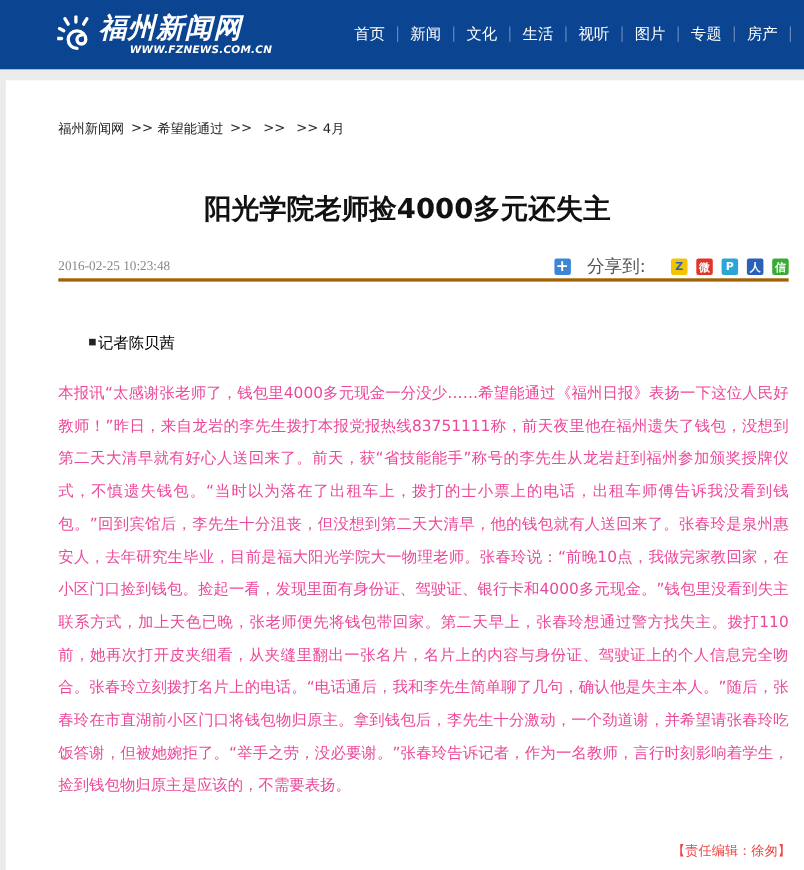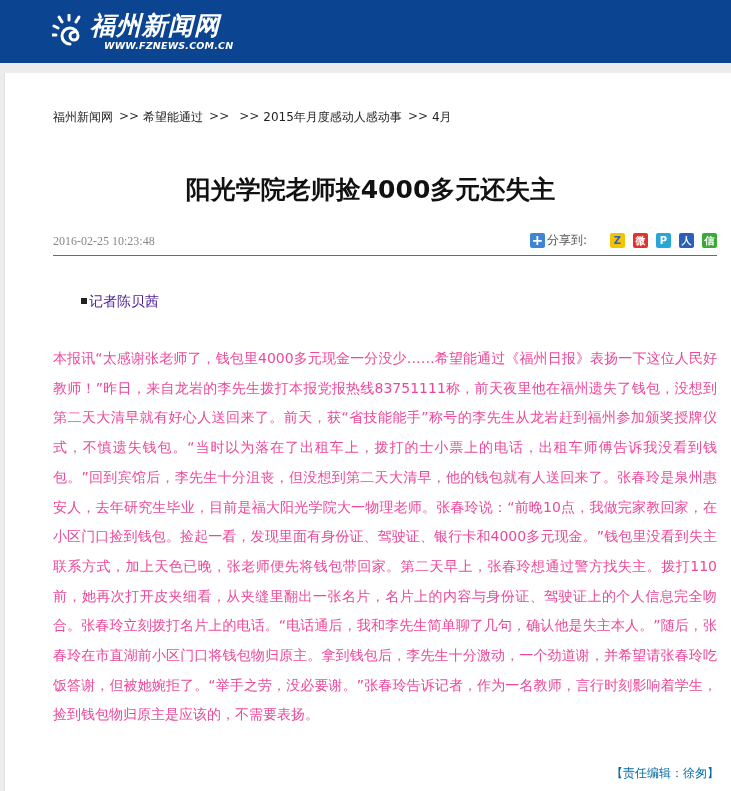--- a/index.html
+++ b/index.html
@@ -4,52 +4,52 @@
 <style>
   * { margin:0; padding:0; box-sizing:border-box; }
   html, body { width:731px; height:791px; overflow:hidden; background:#ececec; }
   body { font-family: "DejaVu Sans", "Liberation Sans", sans-serif; color:#222; }
 
   .topbar { position:absolute; left:0; top:0; width:731px; height:63px; background:#0b4490; }
   .logo { position:absolute; left:52px; top:8px; height:48px; display:flex; align-items:center; }
   .logo-mark { width:36px; height:36px; position:relative; margin-right:2px; }
   .logo-text { display:flex; flex-direction:column; }
   .logo-cn { color:#fff; font-size:25px; font-weight:bold; letter-spacing:1px; line-height:28px; font-style:italic; }
-  .logo-url { color:#fff; font-size:9.5px; font-weight:bold; font-style:italic; line-height:12px; margin-left:14px; letter-spacing:0.2px; }
+  .logo-url { color:#fff; font-size:9.5px; font-weight:bold; font-style:italic; line-height:12px; margin-left:28px; letter-spacing:0.2px; }
 
   .nav { position:absolute; left:322px; top:21px; display:flex; align-items:center; white-space:nowrap; }
   .nav-item { color:#fff; font-size:14px; line-height:20px; cursor:pointer; }
   .nav-sep { display:inline-block; width:1px; height:14px; background:#6f8fc2; margin:0 11px 0 11px; }
 
   .page { position:absolute; left:4px; top:73px; width:735px; height:740px; background:#fff; border-left:1px solid #e2e2e2; }
 
   .breadcrumb { position:absolute; left:48px; top:36px; font-size:12px; color:#222; white-space:nowrap; display:flex; }
   .crumb { cursor:pointer; }
   .crumb-sep { margin:0 4px 0 6px; color:#333; }
 
   .title { position:absolute; left:0; width:731px; top:100px; text-align:center; font-size:25px; font-weight:bold; color:#111; }
 
-  .meta { position:absolute; left:48px; top:159px; width:664px; height:24px; border-bottom:1px solid #a16207; }
+  .meta { position:absolute; left:48px; top:159px; width:664px; height:24px; border-bottom:3px solid #a16207; }
   .date { position:absolute; left:0; top:2px; font-family:"Liberation Serif", serif; font-size:12px; color:#888; }
   .share { position:absolute; right:0; top:0; display:flex; align-items:center; }
   .share-plus { width:15px; height:15px; background:#3d86d6; border-radius:2px; color:#fff; font-size:14px; line-height:15px; text-align:center; font-weight:bold; }
-  .share-label { font-size:12px; color:#555; margin-left:2px; margin-right:15px; }
+  .share-label { font-size:16px; color:#555; margin-left:15px; margin-right:15px; }
   .share-icon { width:15px; height:15px; border-radius:2px; margin-left:8px; display:flex; align-items:center; justify-content:center; font-size:10px; color:#fff; font-weight:bold; cursor:pointer; }
   .si-qzone { background:#f5c400; color:#2a63c6; }
   .si-weibo { background:#e0352b; }
   .si-tqq { background:#2ba4d8; }
   .si-renren { background:#2a60b5; }
   .si-wechat { background:#3aa935; }
 
-  .author { position:absolute; left:76px; top:220px; font-size:14px; color:#4c1d95; }
+  .author { position:absolute; left:76px; top:230px; font-size:14px; color:#000000; }
   .author-bullet { display:inline-block; width:6px; height:6px; background:#222; margin-right:2px; vertical-align:middle; position:relative; top:-1px; }
 
   .body-text { position:absolute; left:48px; top:271px; width:664px; font-size:14px; line-height:29.7px; color:#ec4899; text-align:justify; }
 
-  .editor { position:absolute; right:20px; top:692px; font-size:12px; color:#0369a1; }
+  .editor { position:absolute; right:20px; top:692px; font-size:12px; color:#ef4444; }
 </style>
 </head>
 <body>
 
 <div class="topbar">
   <div class="logo">
     <div class="logo-mark">
       <svg width="36" height="36" viewBox="0 0 36 36">
         <g fill="none" stroke="#fff" stroke-width="3" stroke-linecap="round">
           <path d="M18 30 a8 8 0 1 1 8 -8 a4 4 0 1 1 -4 -4"></path>
@@ -60,30 +60,47 @@
           <line x1="4" y1="21" x2="0" y2="21"></line>
         </g>
       </svg>
     </div>
     <div class="logo-text">
       <span class="logo-cn">福州新闻网</span>
       <span class="logo-url">WWW.FZNEWS.COM.CN</span>
     </div>
   </div>
 
+  <div class="nav">
+    <span class="nav-item">首页</span>
+    <span class="nav-sep"></span>
+    <span class="nav-item">新闻</span>
+    <span class="nav-sep"></span>
+    <span class="nav-item">文化</span>
+    <span class="nav-sep"></span>
+    <span class="nav-item">生活</span>
+    <span class="nav-sep"></span>
+    <span class="nav-item">视听</span>
+    <span class="nav-sep"></span>
+    <span class="nav-item">图片</span>
+    <span class="nav-sep"></span>
+    <span class="nav-item">专题</span>
+    <span class="nav-sep"></span>
+    <span class="nav-item">房产</span>
+    <span class="nav-sep"></span>
+  </div>
 </div>
 
 <div class="page">
   <div class="breadcrumb">
     <span class="crumb">福州新闻网</span>
     <span class="crumb-sep">&gt;&gt;</span>
     <span class="crumb">希望能通过</span>
     <span class="crumb-sep">&gt;&gt;</span>
     <span class="crumb-sep">&gt;&gt;</span>
-    <span class="crumb">2015年月度感动人感动事</span>
     <span class="crumb-sep">&gt;&gt;</span>
     <span class="crumb">4月</span>
   </div>
 
   <h1 class="title">阳光学院老师捡4000多元还失主</h1>
 
   <div class="meta">
     <span class="date">2016-02-25 10:23:48</span>
     <div class="share">
       <span class="share-plus">+</span>

